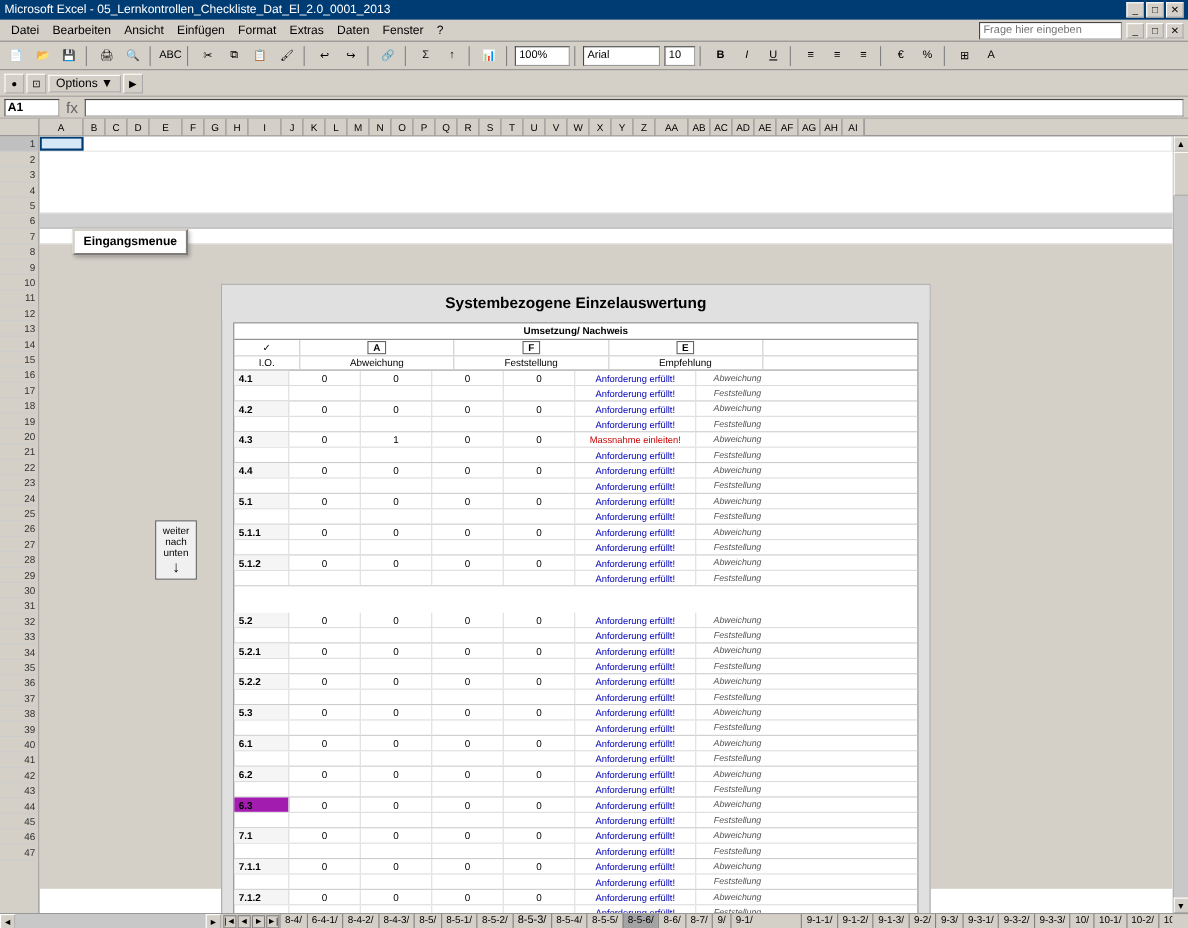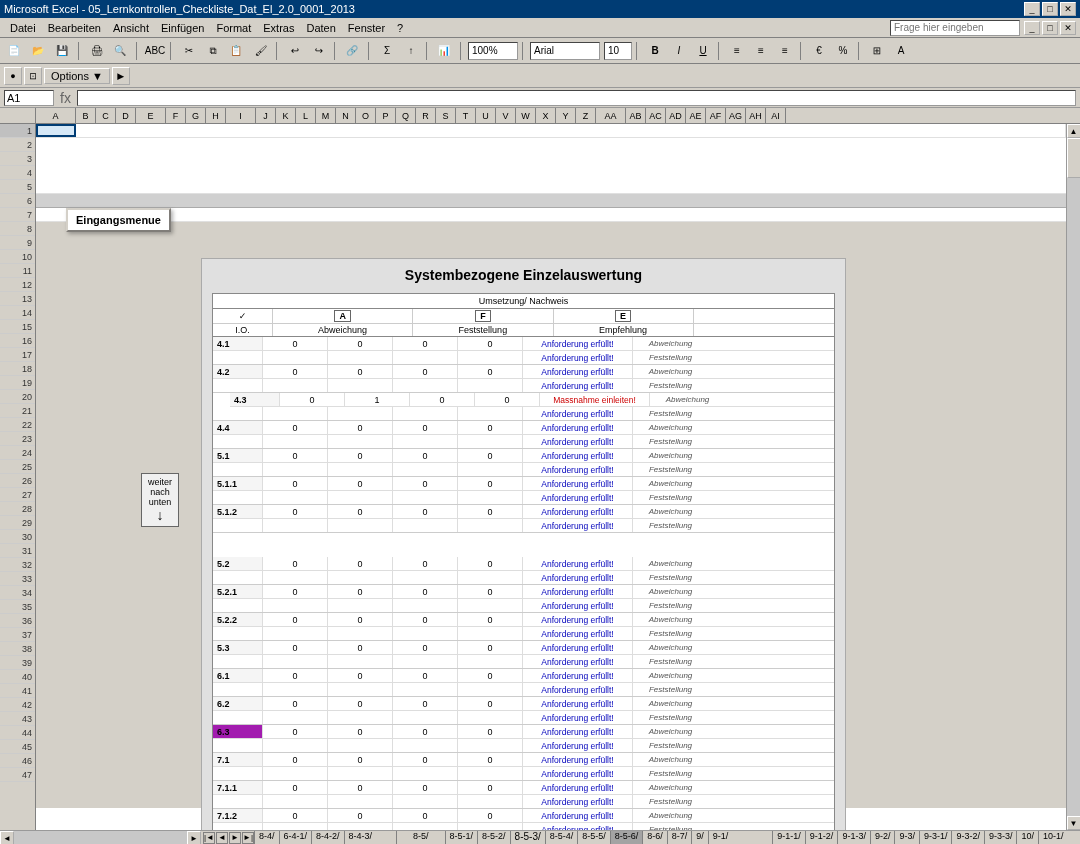--- a/index.html
+++ b/index.html
@@ -101,20 +101,21 @@
     }
     .cell-ref {
       border: 1px inset #999;
       background: white;
       width: 50px;
       height: 16px;
       font-size: 11px;
       padding: 0 2px;
       display: flex;
       align-items: center;
+      font-weight: bold;
     }
     .formula-divider { 
       font-size: 14px; color: #666; margin: 0 2px;
     }
     .formula-input {
       flex: 1;
       border: 1px inset #999;
       background: white;
       height: 16px;
       font-size: 11px;
@@ -503,21 +504,21 @@
           <span>nach</span><br>
           <span>unten</span>
           <span class="nav-arrow">↓</span>
         </div>
 
         <div class="panel-outer">
 
           <div class="panel-title">Systembezogene Einzelauswertung</div>
 
           <div style="margin: 2px 10px 0; border:1px solid #888; background:white;">
-            <div style="border-bottom:1px solid #888; text-align:center; font-size:9px; font-weight:normal; padding:2px;">Umsetzung/ Nachweis</div>
+            <div style="border-bottom:1px solid #888; text-align:center; font-size:9px; font-weight:bold; padding:2px;">Umsetzung/ Nachweis</div>
             <div style="display:grid; grid-template-columns:60px 1fr 1fr 1fr 1fr; font-size:9px;">
               <div style="border-right:1px solid #ccc; text-align:center; padding:2px;">
                 <span>✓</span>
               </div>
               <div style="border-right:1px solid #ccc; text-align:center; padding:2px;">
                 <span style="border:1px solid #666; padding:0 4px; font-weight:bold; background:white;">A</span>
               </div>
               <div style="border-right:1px solid #ccc; text-align:center; padding:2px;">
                 <span style="border:1px solid #666; padding:0 4px; font-weight:bold; background:white;">F</span>
               </div>
@@ -566,21 +567,21 @@
     </div>
                 <div style="display: grid; grid-template-columns: 50px 65px 65px 65px 65px 110px 75px; border-bottom: 1px solid rgb(204, 204, 204); height: 14px; align-items: center;">
       <div style="border-right:1px solid #ddd; height:100%;"></div>
       <div style="border-right:1px solid #ddd; height:100%;"></div>
       <div style="border-right:1px solid #ddd; height:100%;"></div>
       <div style="border-right:1px solid #ddd; height:100%;"></div>
       <div style="border-right:1px solid #ddd; height:100%;"></div>
       <div style="text-align:center; font-size:8.5px; border-right:1px solid #ddd; height:100%; display:flex; align-items:center; justify-content:center; white-space:nowrap; color:#0000bb;">Anforderung erfüllt!</div>
       <div style="text-align:center; font-size:8px; font-style:italic; color:#555; height:100%; display:flex; align-items:center; justify-content:center;">Feststellung</div>
     </div>
-                <div style="display: grid; grid-template-columns: 50px 65px 65px 65px 65px 110px 75px; border-bottom: 1px solid rgb(221, 221, 221); height: 14px; align-items: center; margin-left: 17px;">
+                <div style="display: grid; grid-template-columns: 50px 65px 65px 65px 65px 110px 75px; border-bottom: 1px solid rgb(221, 221, 221); height: 14px; align-items: center;">
       <div style="text-align:left; font-weight:bold; font-size:9px; border-right:1px solid #ddd; padding-left:4px; background:#f5f5f5; height:100%; display:flex; align-items:center;">4.3</div>
       <div style="text-align:center; font-size:9px; border-right:1px solid #ddd; height:100%; display:flex; align-items:center; justify-content:center;">0</div>
       <div style="text-align:center; font-size:9px; border-right:1px solid #ddd; height:100%; display:flex; align-items:center; justify-content:center;">1</div>
       <div style="text-align:center; font-size:9px; border-right:1px solid #ddd; height:100%; display:flex; align-items:center; justify-content:center;">0</div>
       <div style="text-align:center; font-size:9px; border-right:1px solid #ddd; height:100%; display:flex; align-items:center; justify-content:center;">0</div>
       <div style="text-align:center; font-size:8.5px; border-right:1px solid #ddd; height:100%; display:flex; align-items:center; justify-content:center; white-space:nowrap; color:#cc0000;">Massnahme einleiten!</div>
       <div style="text-align:center; font-size:8px; font-style:italic; color:#555; height:100%; display:flex; align-items:center; justify-content:center;">Abweichung</div>
     </div>
                 <div style="display: grid; grid-template-columns: 50px 65px 65px 65px 65px 110px 75px; border-bottom: 1px solid rgb(204, 204, 204); height: 14px; align-items: center;">
       <div style="border-right:1px solid #ddd; height:100%;"></div>
@@ -888,21 +889,21 @@
         <div class="tab-nav-btn">|◄</div>
         <div class="tab-nav-btn">◄</div>
         <div class="tab-nav-btn">►</div>
         <div class="tab-nav-btn">►|</div>
       </div>
       <div id="sheet-tabs-container" style="display:flex; align-items:flex-end; overflow:hidden;">
           <div style="background: rgb(212, 208, 200); border-top: 1px solid rgb(128, 128, 128); border-left: 1px solid rgb(128, 128, 128); border-image: initial; border-bottom: none; padding: 1px 4px; font-size: 9px; cursor: pointer; height: 17px; display: flex; align-items: center; white-space: nowrap; border-right: none;">8-4/</div>
           <div style="background: rgb(212, 208, 200); border-top: 1px solid rgb(128, 128, 128); border-left: 1px solid rgb(128, 128, 128); border-image: initial; border-bottom: none; padding: 1px 4px; font-size: 9px; cursor: pointer; height: 17px; display: flex; align-items: center; white-space: nowrap; border-right: none;">6-4-1/</div>
           <div style="background: rgb(212, 208, 200); border-top: 1px solid rgb(128, 128, 128); border-left: 1px solid rgb(128, 128, 128); border-image: initial; border-bottom: none; padding: 1px 4px; font-size: 9px; cursor: pointer; height: 17px; display: flex; align-items: center; white-space: nowrap; border-right: none;">8-4-2/</div>
           <div style="background: rgb(212, 208, 200); border-top: 1px solid rgb(128, 128, 128); border-left: 1px solid rgb(128, 128, 128); border-image: initial; border-bottom: none; padding: 1px 4px; font-size: 9px; cursor: pointer; height: 17px; display: flex; align-items: center; white-space: nowrap; border-right: none;">8-4-3/</div>
-          <div style="background: rgb(212, 208, 200); border-top: 1px solid rgb(128, 128, 128); border-left: 1px solid rgb(128, 128, 128); border-image: initial; border-bottom: none; padding: 1px 16px; font-size: 9px; cursor: pointer; height: 17px; display: flex; align-items: center; white-space: nowrap; border-right: none; margin-left: 20px;">8-5/</div>
+          <div style="background: rgb(212, 208, 200); border-top: 1px solid rgb(128, 128, 128); border-left: 1px solid rgb(128, 128, 128); border-image: initial; border-bottom: none; padding: 1px 4px; font-size: 9px; cursor: pointer; height: 17px; display: flex; align-items: center; white-space: nowrap; border-right: none;">8-5/</div>
           <div style="background: rgb(212, 208, 200); border-top: 1px solid rgb(128, 128, 128); border-left: 1px solid rgb(128, 128, 128); border-image: initial; border-bottom: none; padding: 1px 4px; font-size: 9px; cursor: pointer; height: 17px; display: flex; align-items: center; white-space: nowrap; border-right: none;">8-5-1/</div>
           <div style="background: rgb(212, 208, 200); border-top: 1px solid rgb(128, 128, 128); border-left: 1px solid rgb(128, 128, 128); border-image: initial; border-bottom: none; padding: 1px 4px; font-size: 9px; cursor: pointer; height: 17px; display: flex; align-items: center; white-space: nowrap; border-right: none;">8-5-2/</div>
           <div style="background: rgb(212, 208, 200); border-top: 1px solid rgb(128, 128, 128); border-left: 1px solid rgb(128, 128, 128); border-image: initial; border-bottom: none; padding: 1px 4px; font-size: 10px; cursor: pointer; height: 17px; display: flex; align-items: center; white-space: nowrap; border-right: none;">8-5-3/</div>
           <div style="background: rgb(212, 208, 200); border-top: 1px solid rgb(128, 128, 128); border-left: 1px solid rgb(128, 128, 128); border-image: initial; border-bottom: none; padding: 1px 4px; font-size: 9px; cursor: pointer; height: 17px; display: flex; align-items: center; white-space: nowrap; border-right: none;">8-5-4/</div>
           <div style="background: rgb(212, 208, 200); border-top: 1px solid rgb(128, 128, 128); border-left: 1px solid rgb(128, 128, 128); border-image: initial; border-bottom: none; padding: 1px 4px; font-size: 9px; cursor: pointer; height: 17px; display: flex; align-items: center; white-space: nowrap; border-right: none;">8-5-5/</div>
           <div style="background: #a3a3a3; border-top: 1px solid rgb(128, 128, 128); border-left: 1px solid rgb(128, 128, 128); border-image: initial; border-bottom: none; padding: 1px 4px; font-size: 9px; cursor: pointer; height: 17px; display: flex; align-items: center; white-space: nowrap; border-right: none;">8-5-6/</div>
           <div style="background: rgb(212, 208, 200); border-top: 1px solid rgb(128, 128, 128); border-left: 1px solid rgb(128, 128, 128); border-image: initial; border-bottom: none; padding: 1px 4px; font-size: 9px; cursor: pointer; height: 17px; display: flex; align-items: center; white-space: nowrap; border-right: none;">8-6/</div>
           <div style="background: rgb(212, 208, 200); border-top: 1px solid rgb(128, 128, 128); border-left: 1px solid rgb(128, 128, 128); border-image: initial; border-bottom: none; padding: 1px 4px; font-size: 9px; cursor: pointer; height: 17px; display: flex; align-items: center; white-space: nowrap; border-right: none;">8-7/</div>
           <div style="background: rgb(212, 208, 200); border-top: 1px solid rgb(128, 128, 128); border-left: 1px solid rgb(128, 128, 128); border-image: initial; border-bottom: none; padding: 1px 4px; font-size: 9px; cursor: pointer; height: 17px; display: flex; align-items: center; white-space: nowrap; border-right: none;">9/</div>
           <div style="background: rgb(212, 208, 200); border-top: 1px solid rgb(128, 128, 128); border-left: 1px solid rgb(128, 128, 128); border-image: initial; border-bottom: none; padding: 1px 4px; font-size: 9px; cursor: pointer; height: 17px; display: flex; align-items: center; white-space: nowrap; border-right: none;">9-1/</div>

